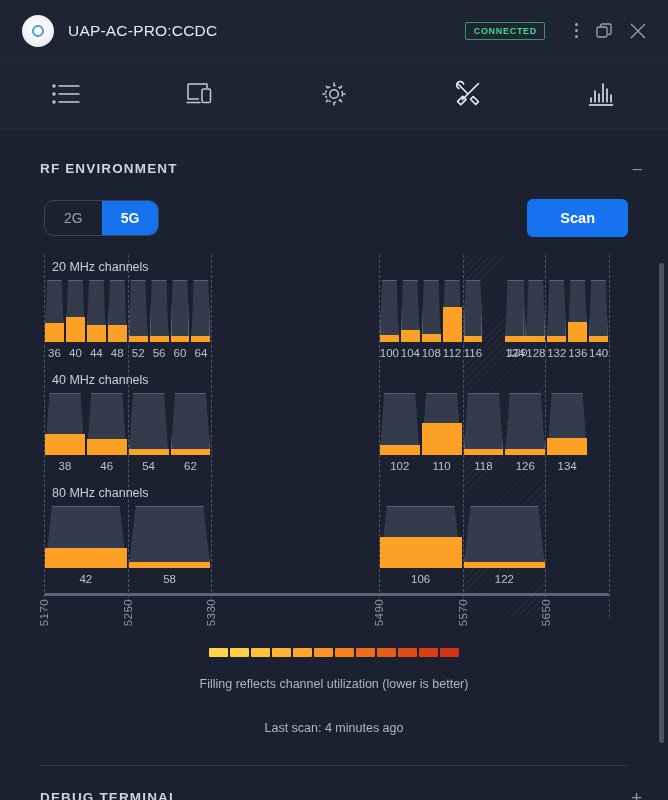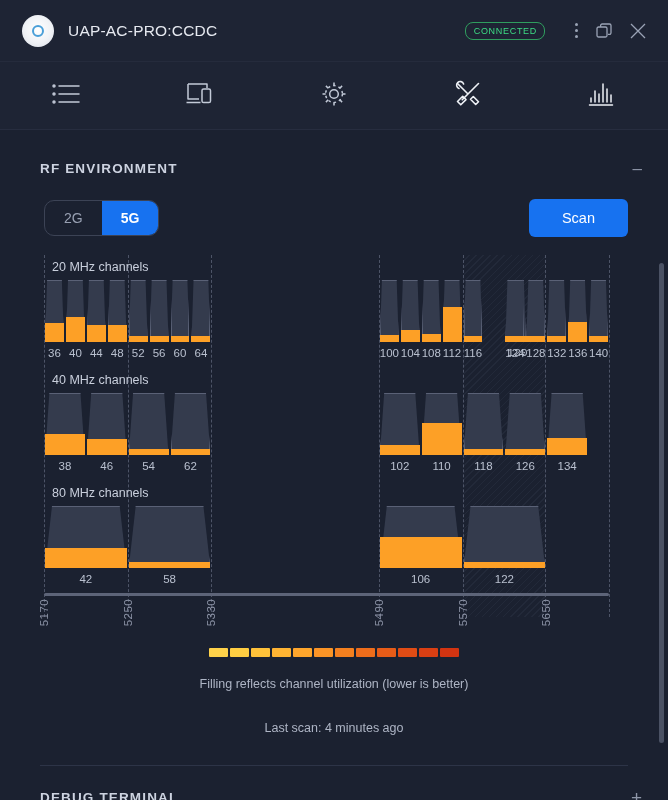--- a/index.html
+++ b/index.html
@@ -23,22 +23,22 @@
     background: radial-gradient(circle at 50% 45%, #ffffff 0%, #f0f2f6 55%, #d9dde6 100%);
     display: flex; align-items: center; justify-content: center;
     flex: none; margin-right: 14px;
   }
   .ap-logo i {
     width: 12px; height: 12px; border-radius: 50%;
     border: 2px solid #4a9fd8; display: block;
   }
   .ap-title { color: #e6e9f0; font-size: 15.5px; letter-spacing: .2px; flex: 1; }
   .badge-connected {
-    color: #3ddc84; border: 1px solid #2f9d5e; border-radius: 8px;
-    font-size: 9px; font-weight: normal; letter-spacing: .7px;
+    color: #3ddc84; border: 1px solid #2f9d5e; border-radius: 2px;
+    font-size: 9px; font-weight: bold; letter-spacing: .7px;
     padding: 3px 7px 3px 8px; margin-right: 14px;
   }
   .tb-icon { color: #9aa3b5; margin-left: 12px; display: flex; align-items: center; cursor: pointer; }
   .kebab { display: flex; flex-direction: column; gap: 3px; padding: 0 4px; }
   .kebab span { width: 3px; height: 3px; border-radius: 50%; background: #9aa3b5; display: block; }
 
   
   .navbar {
     height: 68px; background: #1e2434;
     display: flex; align-items: center;
@@ -74,21 +74,21 @@
     display: flex; border: 1px solid #3c4considered; border-radius: 10px; overflow: hidden;
     border: 1px solid #3c4355;
   }
   .seg button {
     font-family: inherit; font-size: 14px; border: 0; cursor: pointer;
     padding: 9px 19px; background: transparent; color: #98a0b2;
   }
   .seg button.active { background: #1772f0; color: #fff; font-weight: bold; }
   .scan-btn {
     background: #1772f0; color: #fff; border: 0; border-radius: 6px;
-    font-family: inherit; font-size: 14.5px; font-weight: normal;
+    font-family: inherit; font-size: 14.5px; font-weight: bold;
     padding: 11px 33px; cursor: pointer;
   }
 
   
   .chart-wrap { position: relative; margin: 18px 0 0 0; height: 380px; }
   .plot { position: absolute; left: 44px; top: 0; width: 565px; height: 340px; }
 
   .band-line {
     position: absolute; top: 0; bottom: -22px; width: 0;
     border-left: 1px dashed #4d5467;

